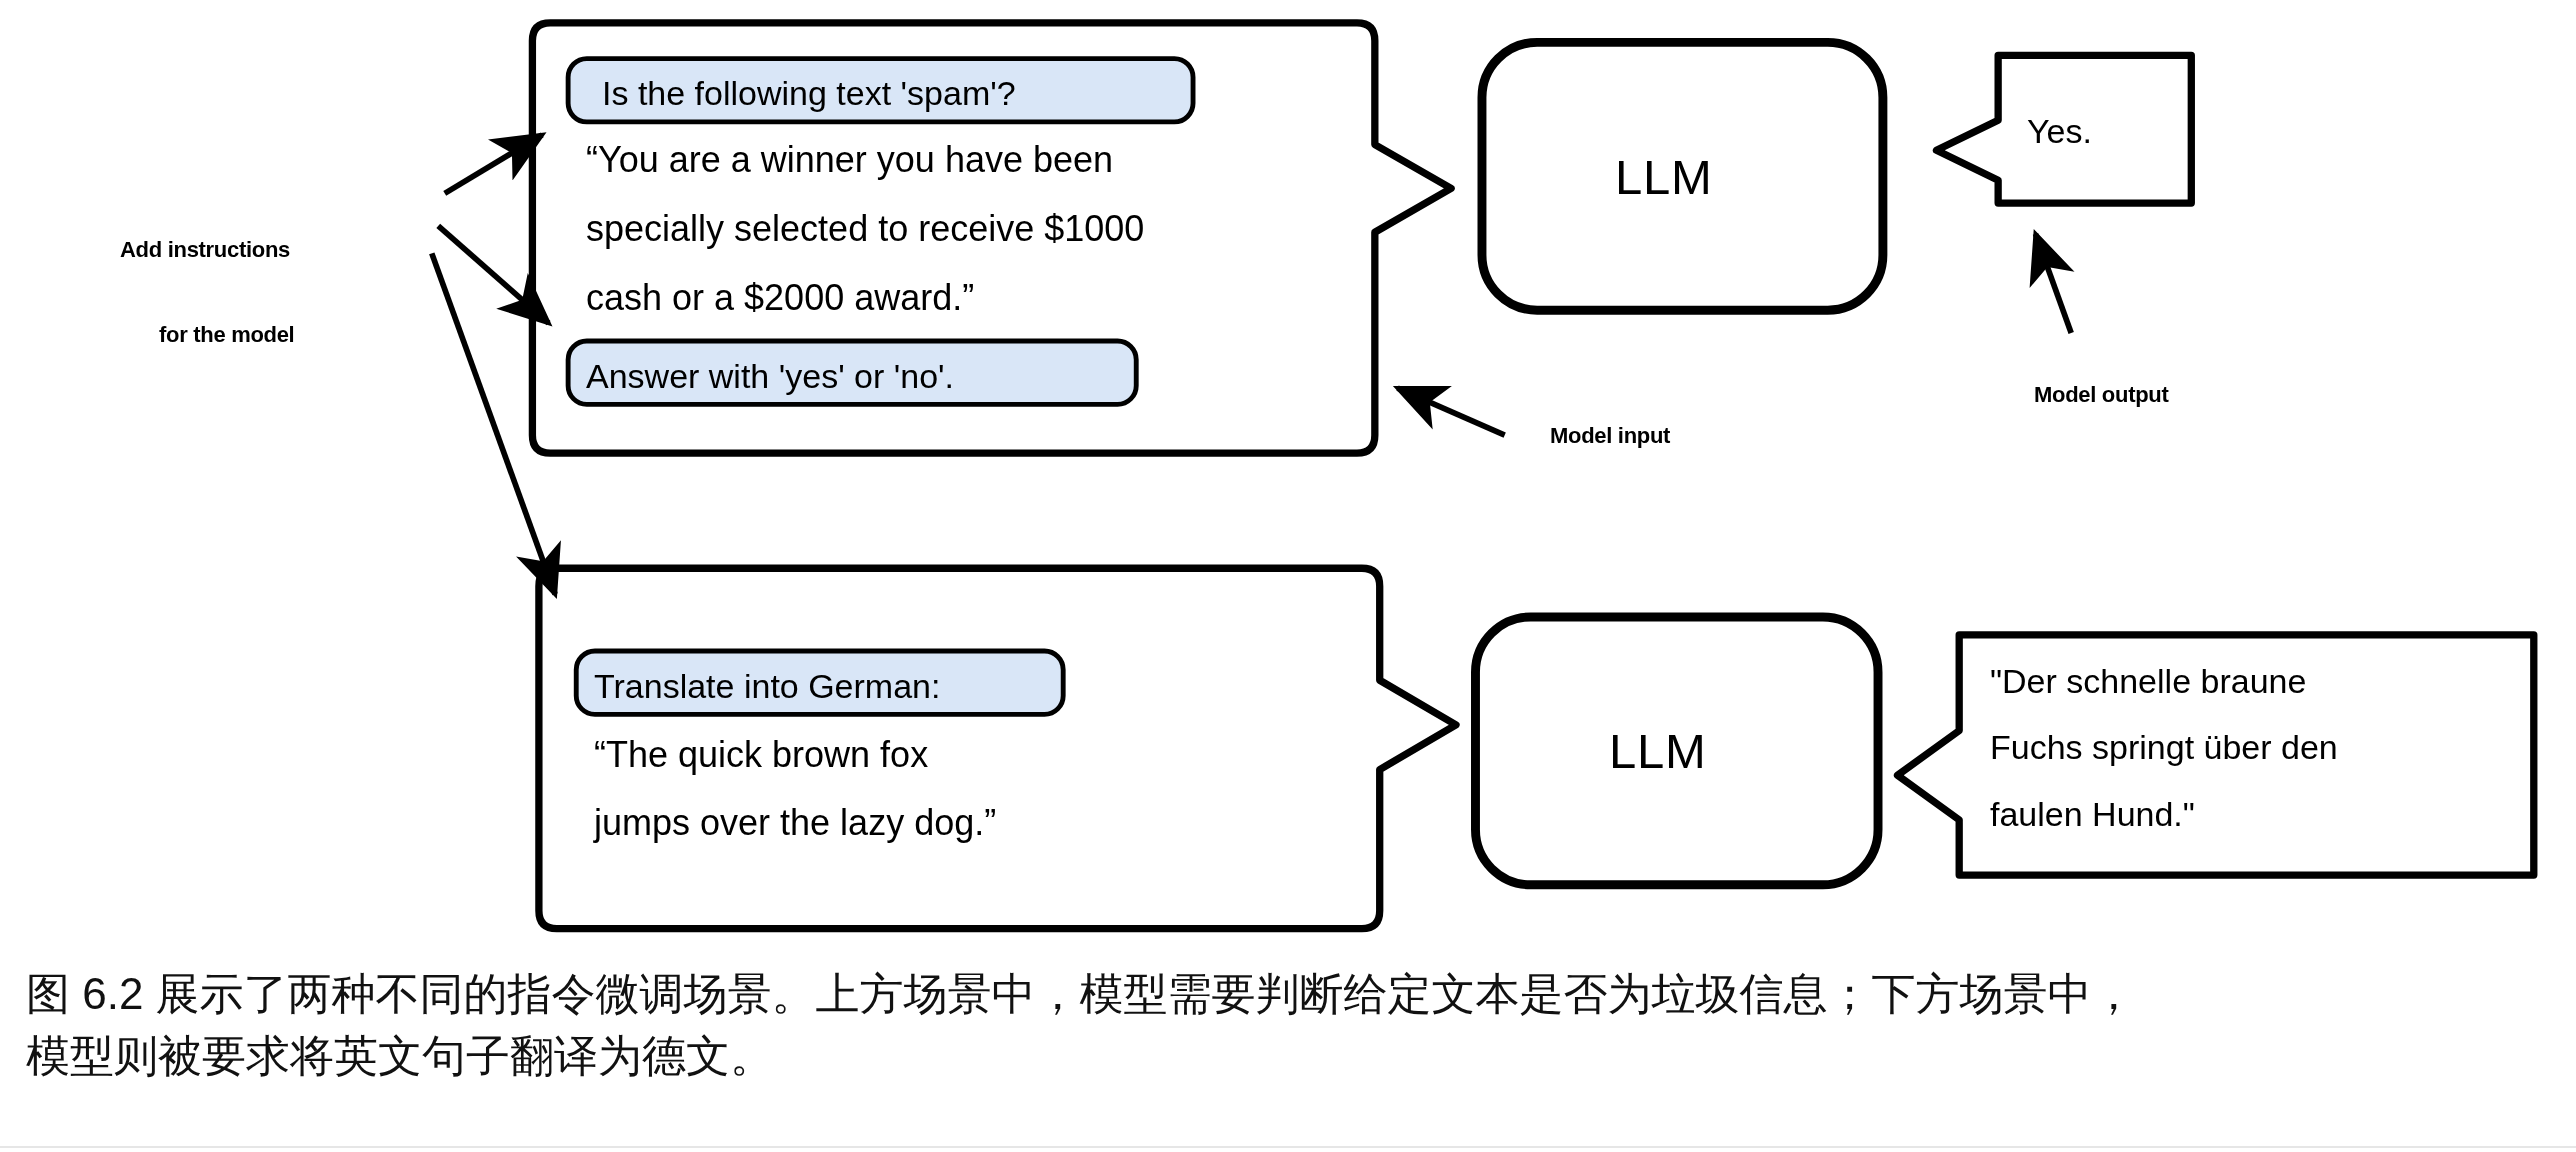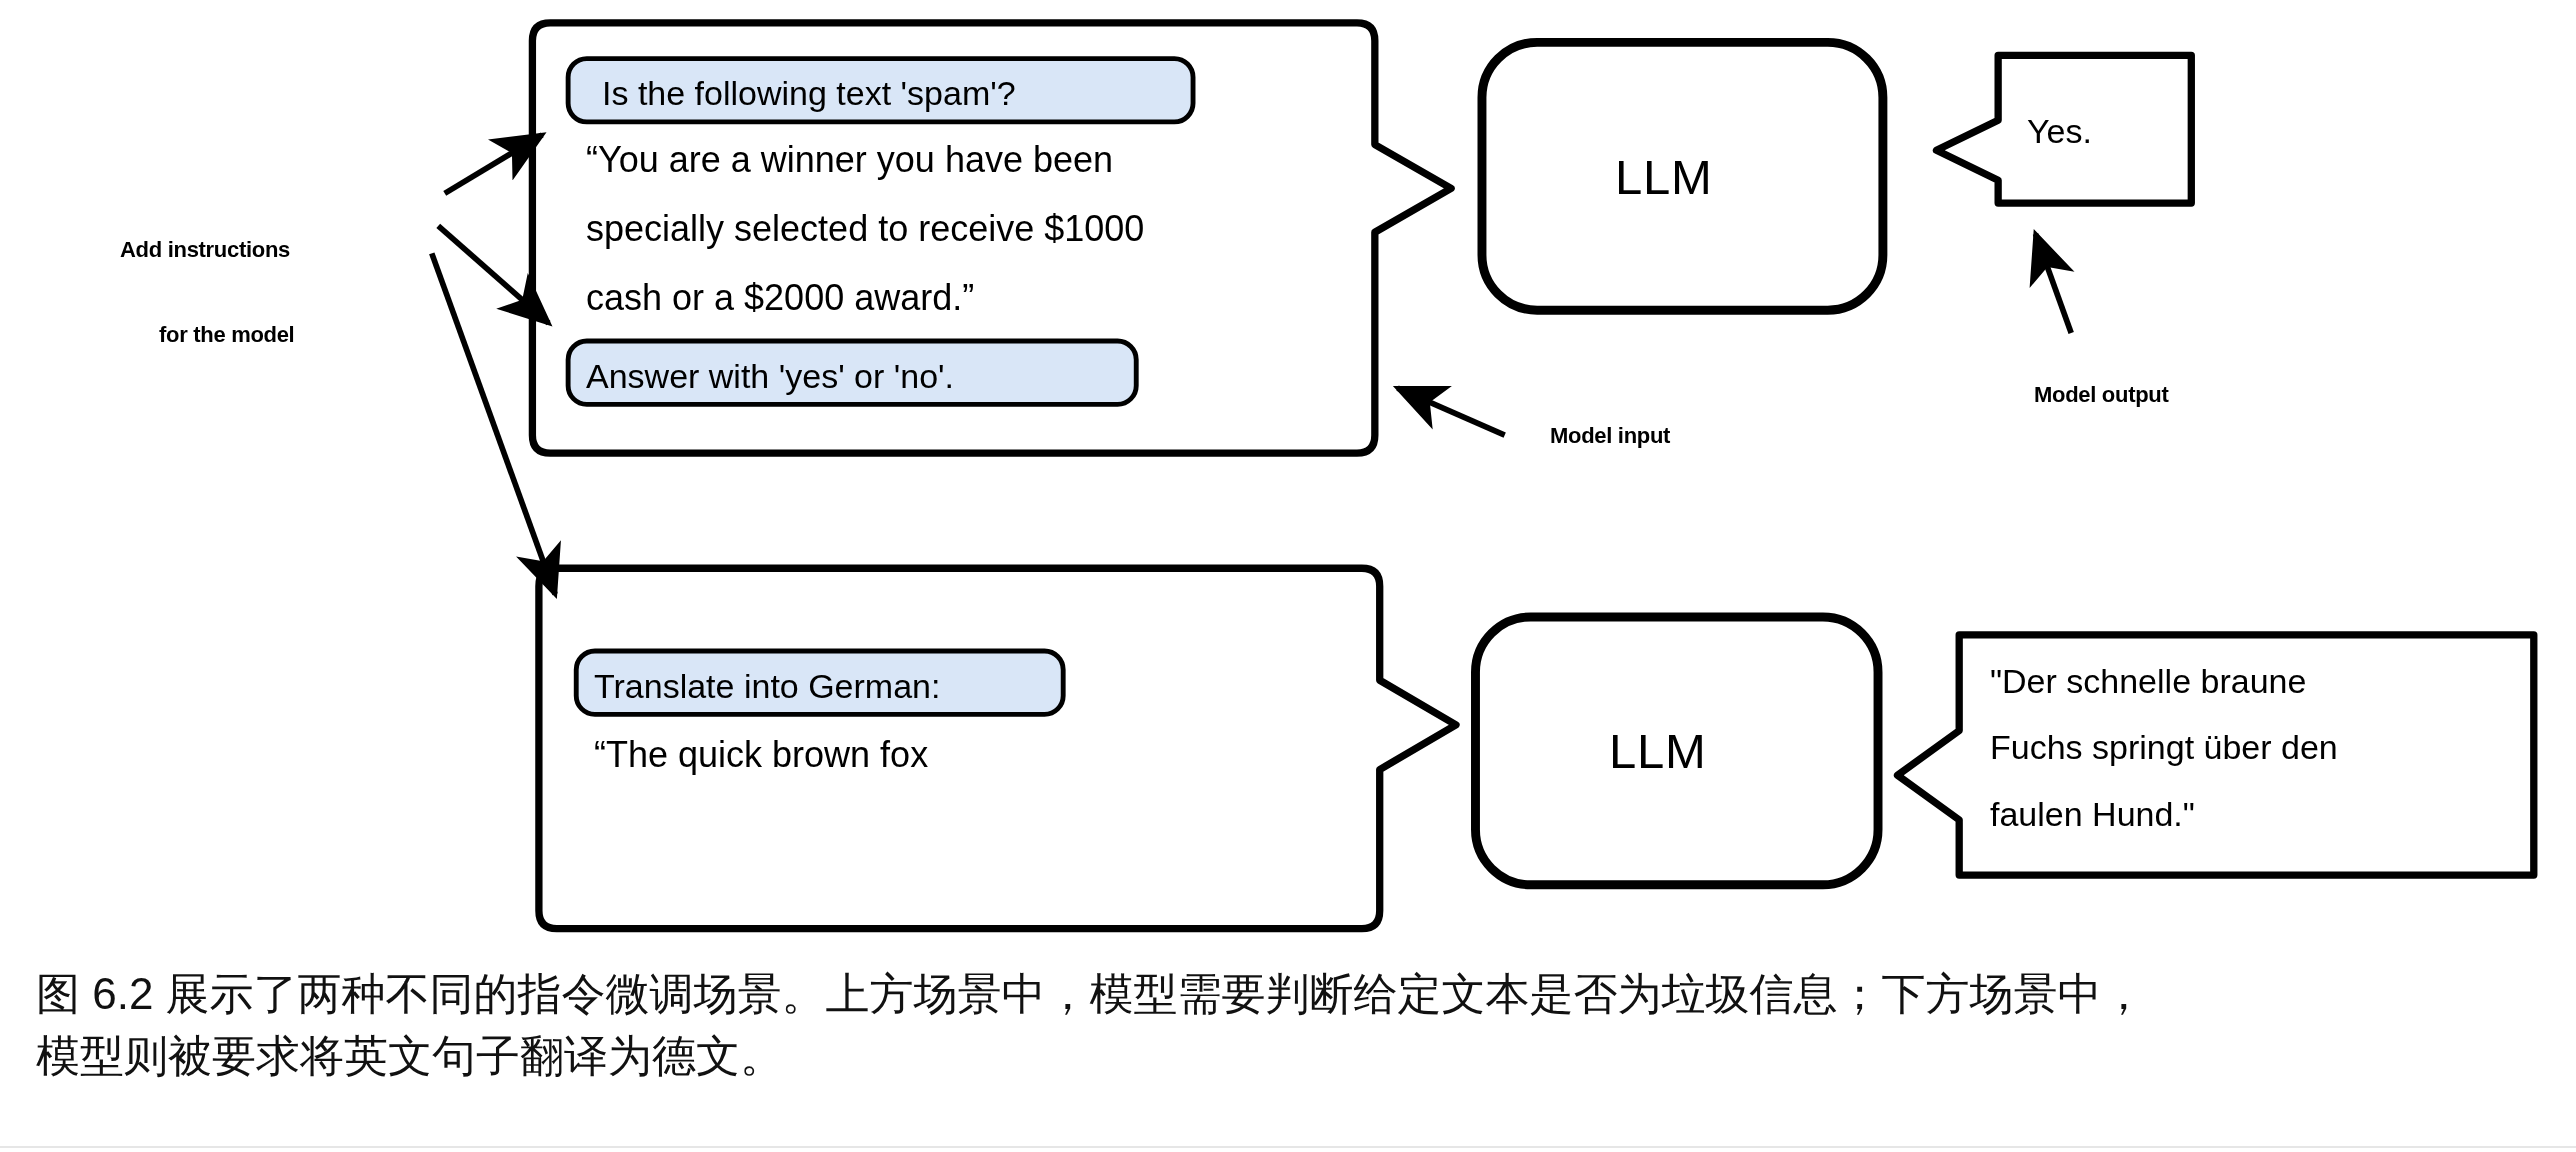--- a/index.html
+++ b/index.html
@@ -63,24 +63,24 @@
   }
 
   .bubble-line {
     font-size: 34px;
     line-height: 1;
   }
 
   
   #caption {
     position: absolute;
-    left: 0;
+    left: 8px;
     top: 963px;
     width: 2264px;
-    padding: 0 36px;
+    padding: 0 18px;
     box-sizing: border-box;
     font-size: 44px;
     line-height: 1.42;
     letter-spacing: 0px;
     color: #111;
   }
   #caption .cap-line { white-space: pre; }
   #bottom-rule {
     position: absolute;
     left: 0;
@@ -181,20 +181,21 @@
   <div class="txt llm-text" style="left:1615px; top:153px;">LLM</div>
 
   <div class="txt bubble-line" style="left:2027px; top:114px;">Yes.</div>
 
   <div class="txt label-bold" style="left:1550px; top:422px;">Model input</div>
   <div class="txt label-bold" style="left:2034px; top:381px;">Model output</div>
 
   <div class="txt prompt-pill-text" style="left:594px; top:669px;">Translate into German:</div>
 
   <div class="txt body-line" style="left:594px; top:737px;">“The quick brown fox</div>
+  <div class="txt body-line" style="left:594px; top:805px;">jumps over the lazy dog.”</div>
 
   <div class="txt llm-text" style="left:1609px; top:727px;">LLM</div>
 
   <div class="txt bubble-line" style="left:1990px; top:664px;">"Der schnelle braune</div>
   <div class="txt bubble-line" style="left:1990px; top:730px;">Fuchs springt über den</div>
   <div class="txt bubble-line" style="left:1990px; top:797px;">faulen Hund."</div>
 
 </div>
 
 <div id="caption">

